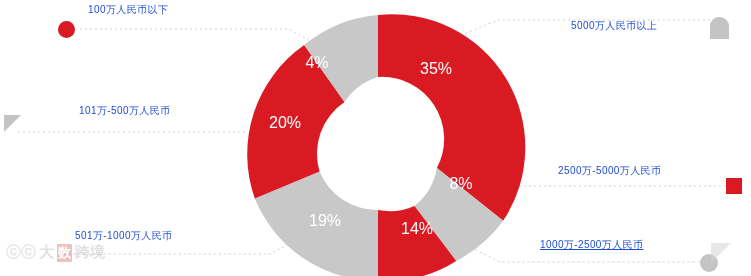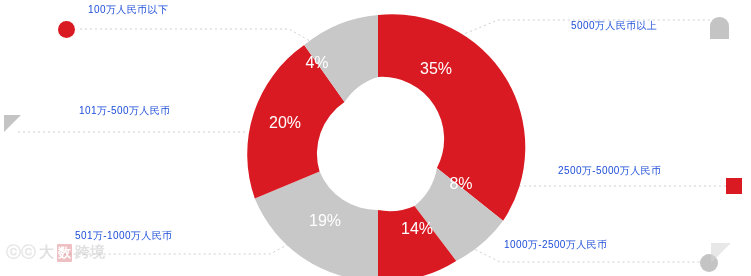--- a/index.html
+++ b/index.html
@@ -131,21 +131,21 @@
   </svg>
 
   <div class="cat-label" style="left:88px; top:3px;">100万人民币以下</div>
 
   <div class="cat-label" style="left:31px; top:104px;margin-left:48px;">101万-500万人民币</div>
 
   <div class="cat-label" style="left:571px; top:3px;margin-top:16px;">5000万人民币以上</div>
 
   <div class="cat-label" style="left:558px; top:164px;">2500万-5000万人民币</div>
 
-  <div class="cat-label" style="left:504px; top:238px;">1000万-2500万人民币</div>
+  <div class="cat-label" style="left:540px; top:238px;text-decoration:underline;">1000万-2500万人民币</div>
 
   <div class="cat-label" style="left:75px; top:229px;">501万-1000万人民币</div>
 
   <div class="marker marker-circle" style="left:58px; top:21px; width:17px; height:17px; background:#DA1A22;"></div>
 
   <div class="marker" style="left:4px; top:115px; width:0; height:0;
               border-left:17px solid #c4c4c4;
               border-bottom:17px solid transparent;"></div>
 
   <div class="marker" style="left:710px; top:17px; width:19px; height:22px;

